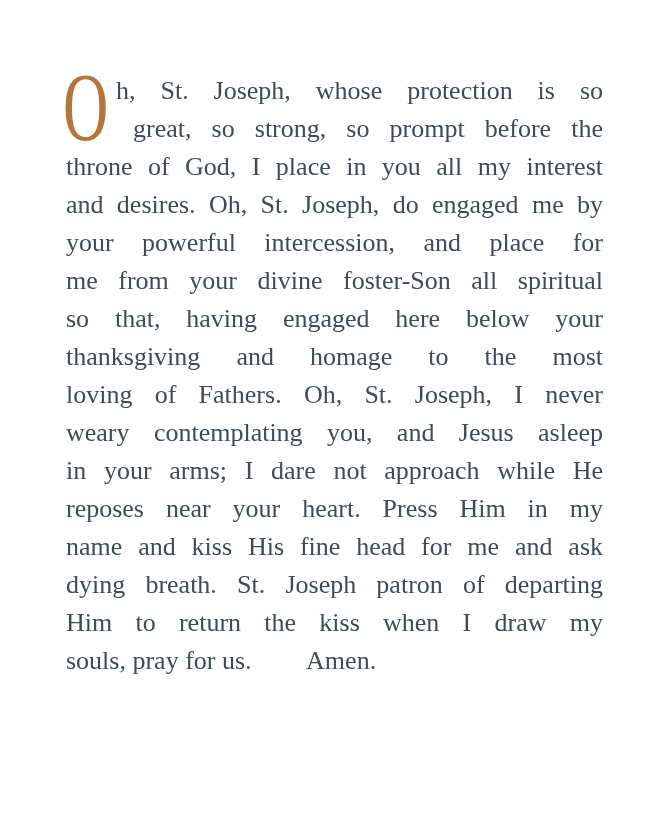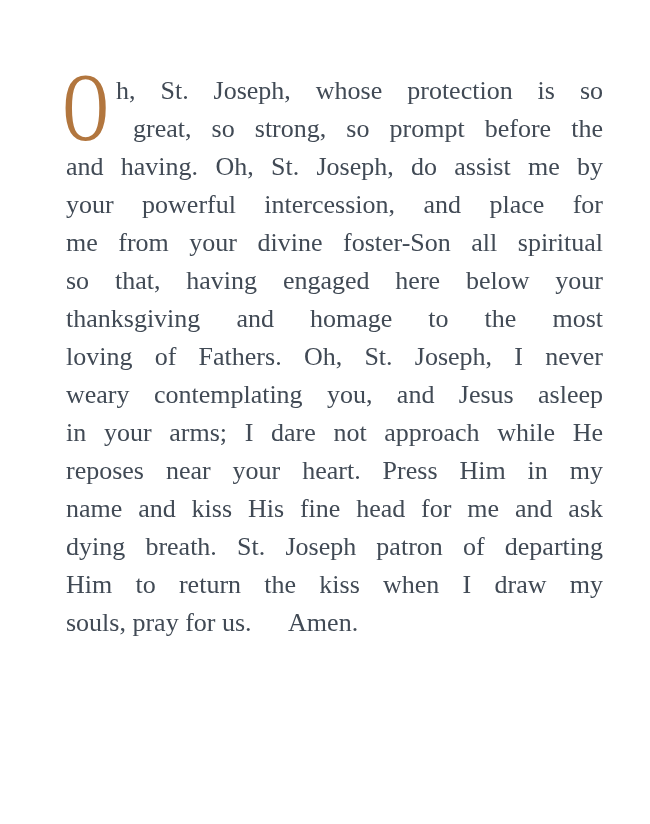--- a/index.html
+++ b/index.html
@@ -31,21 +31,21 @@
     text-align-last: justify;
     text-justify: inter-word;
     color: #414a55;
   }
   .line.indent-1 { padding-left: 50px; }
   .line.indent-2 { padding-left: 67px; }
   .line.last-line {
     text-align: left;
     text-align-last: left;
   }
-  .amen-gap { margin-left: 30px; }
+  .amen-gap { margin-left: 48px; }
   .dropcap {
     position: absolute;
     left: 63px;
     top: 58px;
     font-size: 98px;
     line-height: 1;
     font-family: "Liberation Serif", serif;
     transform: scaleX(0.64);
     transform-origin: top left;
     color: #b2763e;
@@ -54,21 +54,22 @@
 </head>
 <body>
 
 <div class="page">
 
   <span class="dropcap">O</span>
 
   <div class="prayer-text">
     <div class="line indent-1">h, St. Joseph, whose protection is so</div>
     <div class="line indent-2">great, so strong, so prompt before the</div>
-    <div class="line">and having. Oh, St. Joseph, do assist me by</div>
+    <div class="line">throne of God, I place in you all my interest</div>
+    <div class="line">and desires. Oh, St. Joseph, do engaged me by</div>
     <div class="line">your powerful intercession, and place for</div>
     <div class="line">me from your divine foster-Son all spiritual</div>
     <div class="line">so that, having engaged here below your</div>
     <div class="line">thanksgiving and homage to the most</div>
     <div class="line">loving of Fathers. Oh, St. Joseph, I never</div>
     <div class="line">weary contemplating you, and Jesus asleep</div>
     <div class="line">in your arms; I dare not approach while He</div>
     <div class="line">reposes near your heart. Press Him in my</div>
     <div class="line">name and kiss His fine head for me and ask</div>
     <div class="line">dying breath. St. Joseph patron of departing</div>

